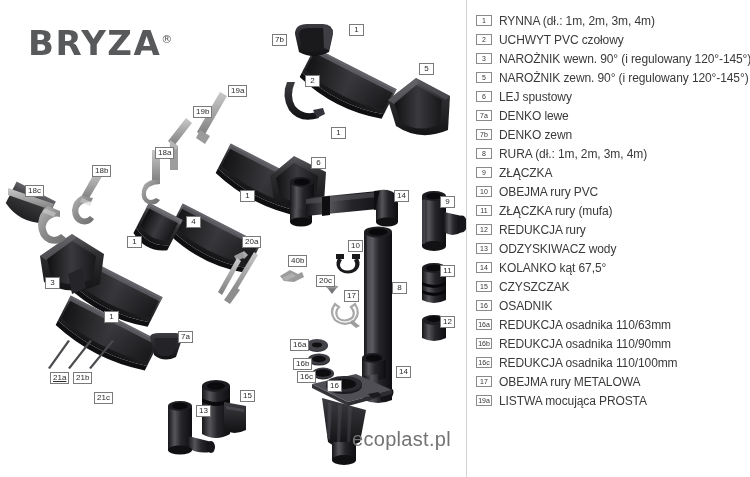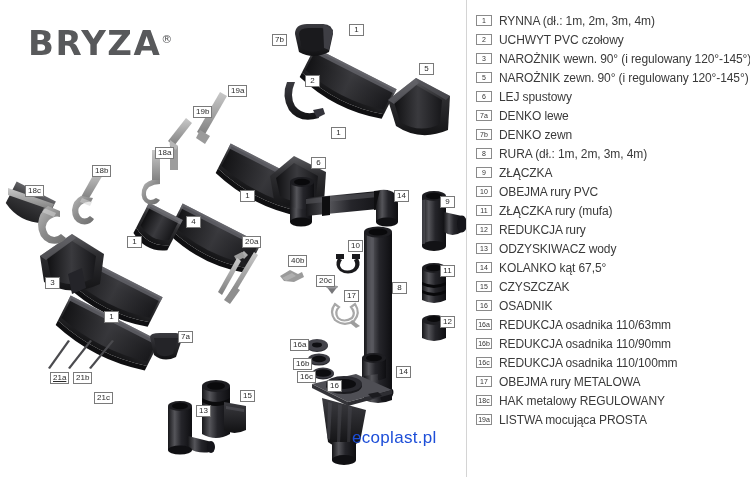--- a/index.html
+++ b/index.html
@@ -26,21 +26,21 @@
     line-height: 1;
   }
   #logo .reg {
     font-size: 11px; vertical-align: super;
     font-weight: normal; letter-spacing: 0;
   }
 
   
   #watermark {
     position: absolute; left: 352px; top: 428px;
-    font-size: 17px; color: #1d4ed8;
+    font-size: 20px; color: #737373;
     letter-spacing: .3px;
   }
 
   
   #divider {
     position: absolute; left: 466px; top: 0;
     width: 1px; height: 477px; background: #d4d4d4;
   }
 
   
@@ -504,22 +504,18 @@
       </div>
       <div class="leg-row">
         <span class="leg-num">16c</span>
         <span class="leg-txt">REDUKCJA osadnika 110/100mm</span>
       </div>
       <div class="leg-row">
         <span class="leg-num">17</span>
         <span class="leg-txt">OBEJMA rury METALOWA</span>
       </div>
       <div class="leg-row">
-        <span class="leg-num">18c</span>
-        <span class="leg-txt">HAK metalowy REGULOWANY</span>
-      </div>
-      <div class="leg-row">
         <span class="leg-num">19a</span>
         <span class="leg-txt">LISTWA mocująca PROSTA</span>
       </div>
     </div>
 
 </div>
 
 </body></html>

